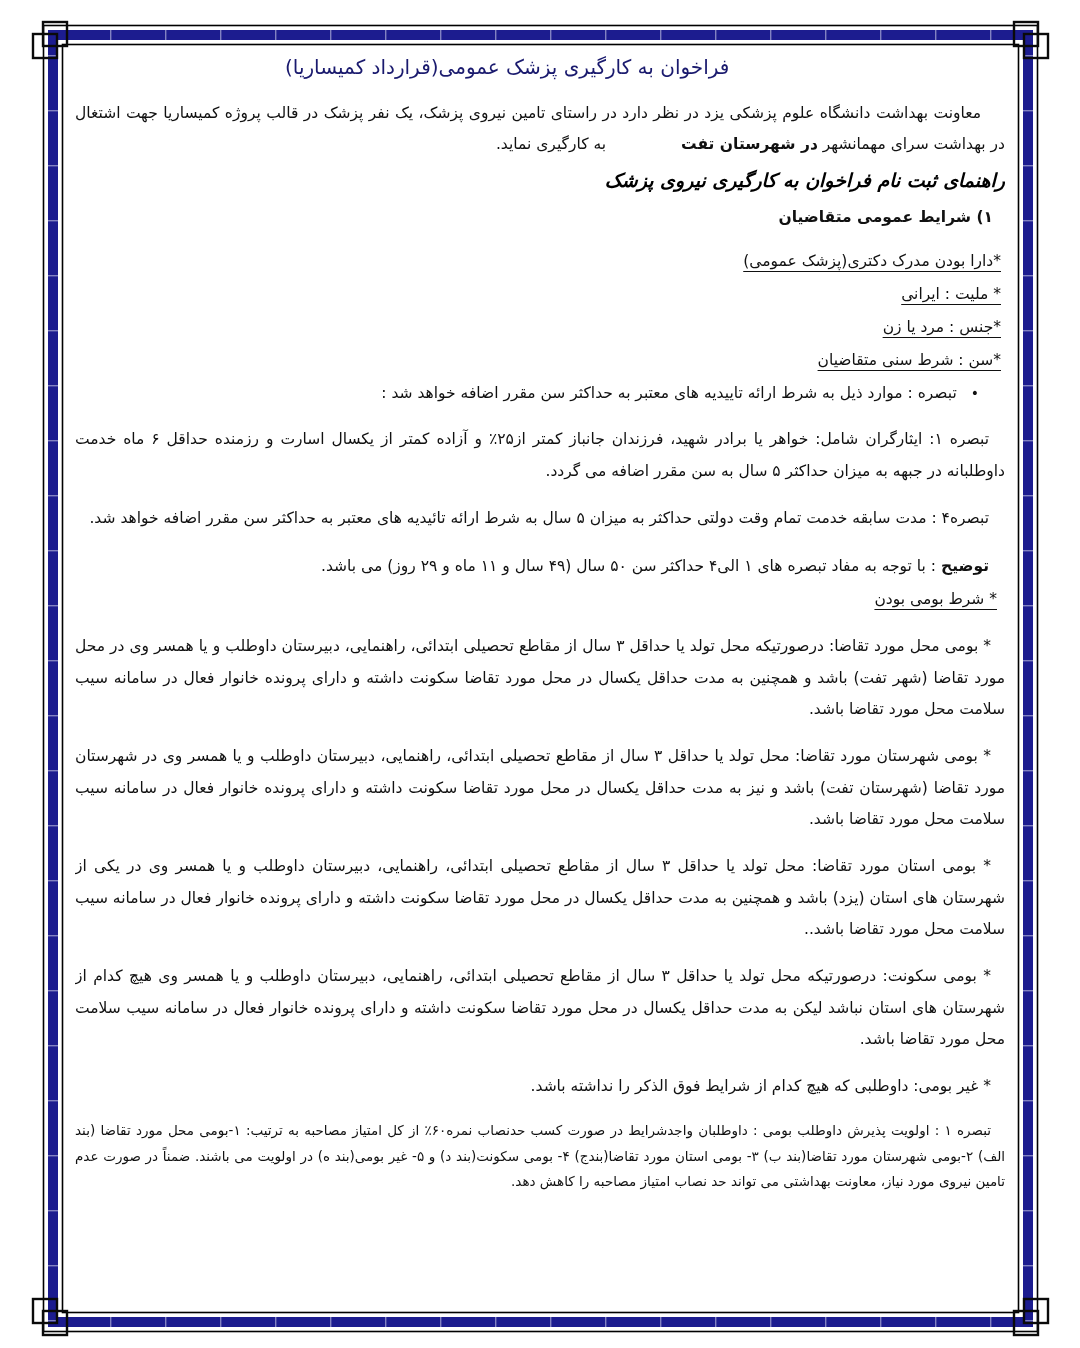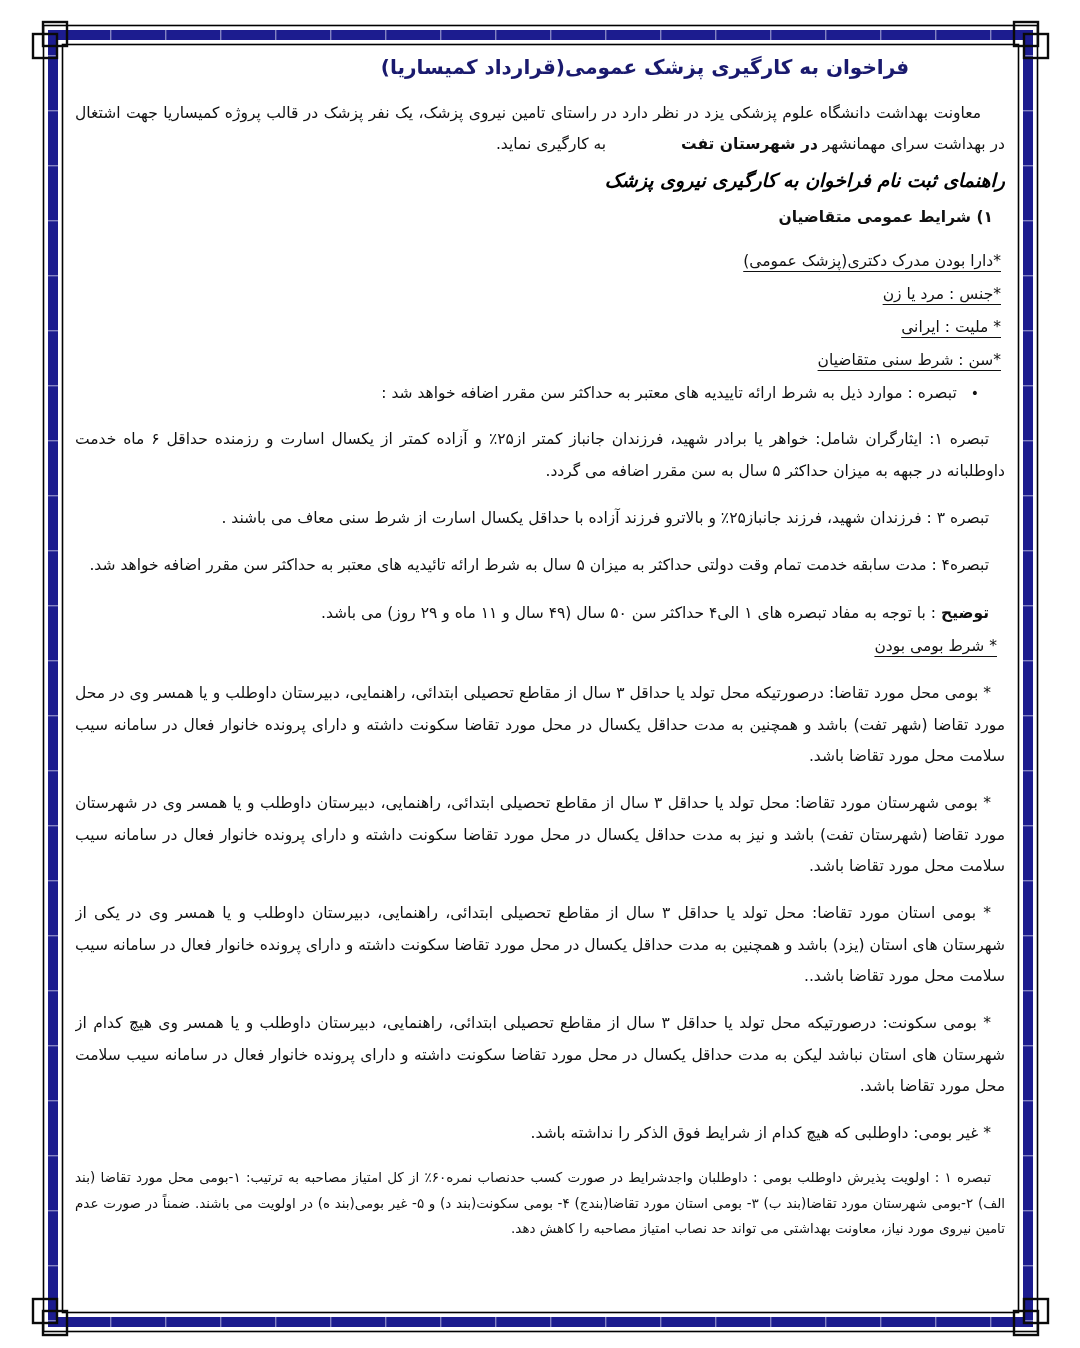--- a/index.html
+++ b/index.html
@@ -9,22 +9,22 @@
     overflow:hidden;
   }
   .border-svg{position:absolute;inset:0;pointer-events:none;}
   .content{
     position:absolute;top:52px;left:75px;width:930px;height:1260px;
     direction:rtl;overflow:hidden;
     color:#111;
     font-size:15.5px;line-height:31.5px;
   }
   .doc-title{
-    font-weight:700;font-size:20px;line-height:30px;color:#1a1a6e;
-    text-align:center;padding-left:210px;margin-bottom:7px;
+    font-weight:400;font-size:20px;line-height:30px;color:#1a1a6e;
+    text-align:left;padding-left:210px;margin-bottom:7px;
   }
   .intro{
     text-align:justify;text-indent:24px;margin-bottom:3px;
   }
   .intro .b{font-weight:700;}
   .gap-spacer{display:inline-block;width:70px;}
   .guide-heading{
     font-weight:700;font-size:19px;line-height:32px;color:#000;
     text-align:right;margin:3px 0 5px 0;font-style:italic;
   }
@@ -90,29 +90,28 @@
 
   <div class="doc-title">فراخوان به کارگیری پزشک عمومی(قرارداد کمیساریا)</div>
 
   <p class="intro"><span>معاونت بهداشت دانشگاه علوم پزشکی یزد در نظر دارد در راستای تامین نیروی پزشک، یک نفر پزشک در قالب پروژه کمیساریا جهت اشتغال در بهداشت سرای مهمانشهر </span><span class="b">در شهرستان تفت</span><span class="gap-spacer"></span><span> به کارگیری نماید.</span></p>
 
   <div class="guide-heading">راهنمای ثبت نام فراخوان به کارگیری نیروی پزشک</div>
 
   <div class="sec-heading">۱) شرایط عمومی متقاضیان</div>
 
   <div class="ul-line">*دارا بودن مدرک دکتری(پزشک عمومی)</div>
+  <div class="ul-line">* ملیت : ایرانی</div>
   <div class="ul-line">*جنس : مرد یا زن</div>
-  <div class="ul-line">* ملیت : ایرانی</div>
   <div class="ul-line">*سن : شرط سنی متقاضیان</div>
 
 
   <div class="bullet-line"><span class="dot">•</span><span class="b">تبصره</span><span> : موارد ذیل به شرط ارائه تاییدیه های معتبر به </span><span class="u">حداکثر سن</span><span> مقرر اضافه خواهد شد :</span></div>
 
   <p class="note-para">تبصره ۱: ایثارگران شامل: خواهر یا برادر شهید، فرزندان جانباز کمتر از۲۵٪ و  آزاده کمتر از یکسال اسارت و رزمنده حداقل ۶ ماه خدمت داوطلبانه در جبهه به میزان حداکثر ۵ سال به سن مقرر اضافه می گردد.</p>
-  <p class="note-para">تبصره ۳ : فرزندان شهید، فرزند جانباز۲۵٪ و بالاترو فرزند آزاده با حداقل یکسال اسارت از شرط سنی معاف می باشند .</p>
   <p class="note-para">تبصره۴ : مدت سابقه خدمت تمام وقت دولتی حداکثر به میزان ۵ سال به شرط ارائه تائیدیه های معتبر به حداکثر سن مقرر اضافه خواهد شد.</p>
 
   <div class="expl-line"><span class="b">توضیح</span><span> : با توجه به مفاد تبصره های ۱ الی۴ حداکثر سن  ۵۰  سال (۴۹ سال و ۱۱ ماه و ۲۹ روز) می باشد.</span></div>
 
   <div class="native-heading">* شرط بومی بودن</div>
 
   <p class="native-para">* بومی محل مورد تقاضا: درصورتیکه محل تولد یا حداقل ۳ سال از مقاطع تحصیلی ابتدائی، راهنمایی، دبیرستان داوطلب و یا همسر وی در محل مورد تقاضا (شهر تفت) باشد و همچنین به مدت حداقل یکسال در محل مورد تقاضا سکونت داشته و دارای پرونده خانوار فعال در سامانه سیب سلامت محل مورد تقاضا باشد.</p>
   <p class="native-para">* بومی شهرستان مورد تقاضا: محل تولد یا حداقل ۳ سال از مقاطع تحصیلی ابتدائی، راهنمایی، دبیرستان داوطلب و یا همسر وی در شهرستان مورد تقاضا (شهرستان تفت) باشد و نیز به مدت حداقل یکسال در محل مورد تقاضا سکونت داشته و دارای پرونده خانوار فعال در سامانه سیب سلامت محل مورد تقاضا باشد.</p>
   <p class="native-para">* بومی استان مورد تقاضا: محل تولد یا حداقل ۳ سال از مقاطع تحصیلی ابتدائی، راهنمایی، دبیرستان داوطلب و یا همسر وی در یکی از شهرستان های استان (یزد) باشد و همچنین به مدت حداقل یکسال در محل مورد تقاضا سکونت داشته و دارای پرونده خانوار فعال در سامانه سیب سلامت محل مورد تقاضا باشد..</p>
   <p class="native-para">* بومی سکونت: درصورتیکه محل تولد یا حداقل ۳ سال از مقاطع تحصیلی ابتدائی، راهنمایی، دبیرستان داوطلب و یا همسر وی هیچ کدام از شهرستان های استان نباشد لیکن به مدت حداقل یکسال در محل مورد تقاضا سکونت داشته و دارای پرونده خانوار فعال در سامانه سیب سلامت محل مورد تقاضا باشد.</p>

